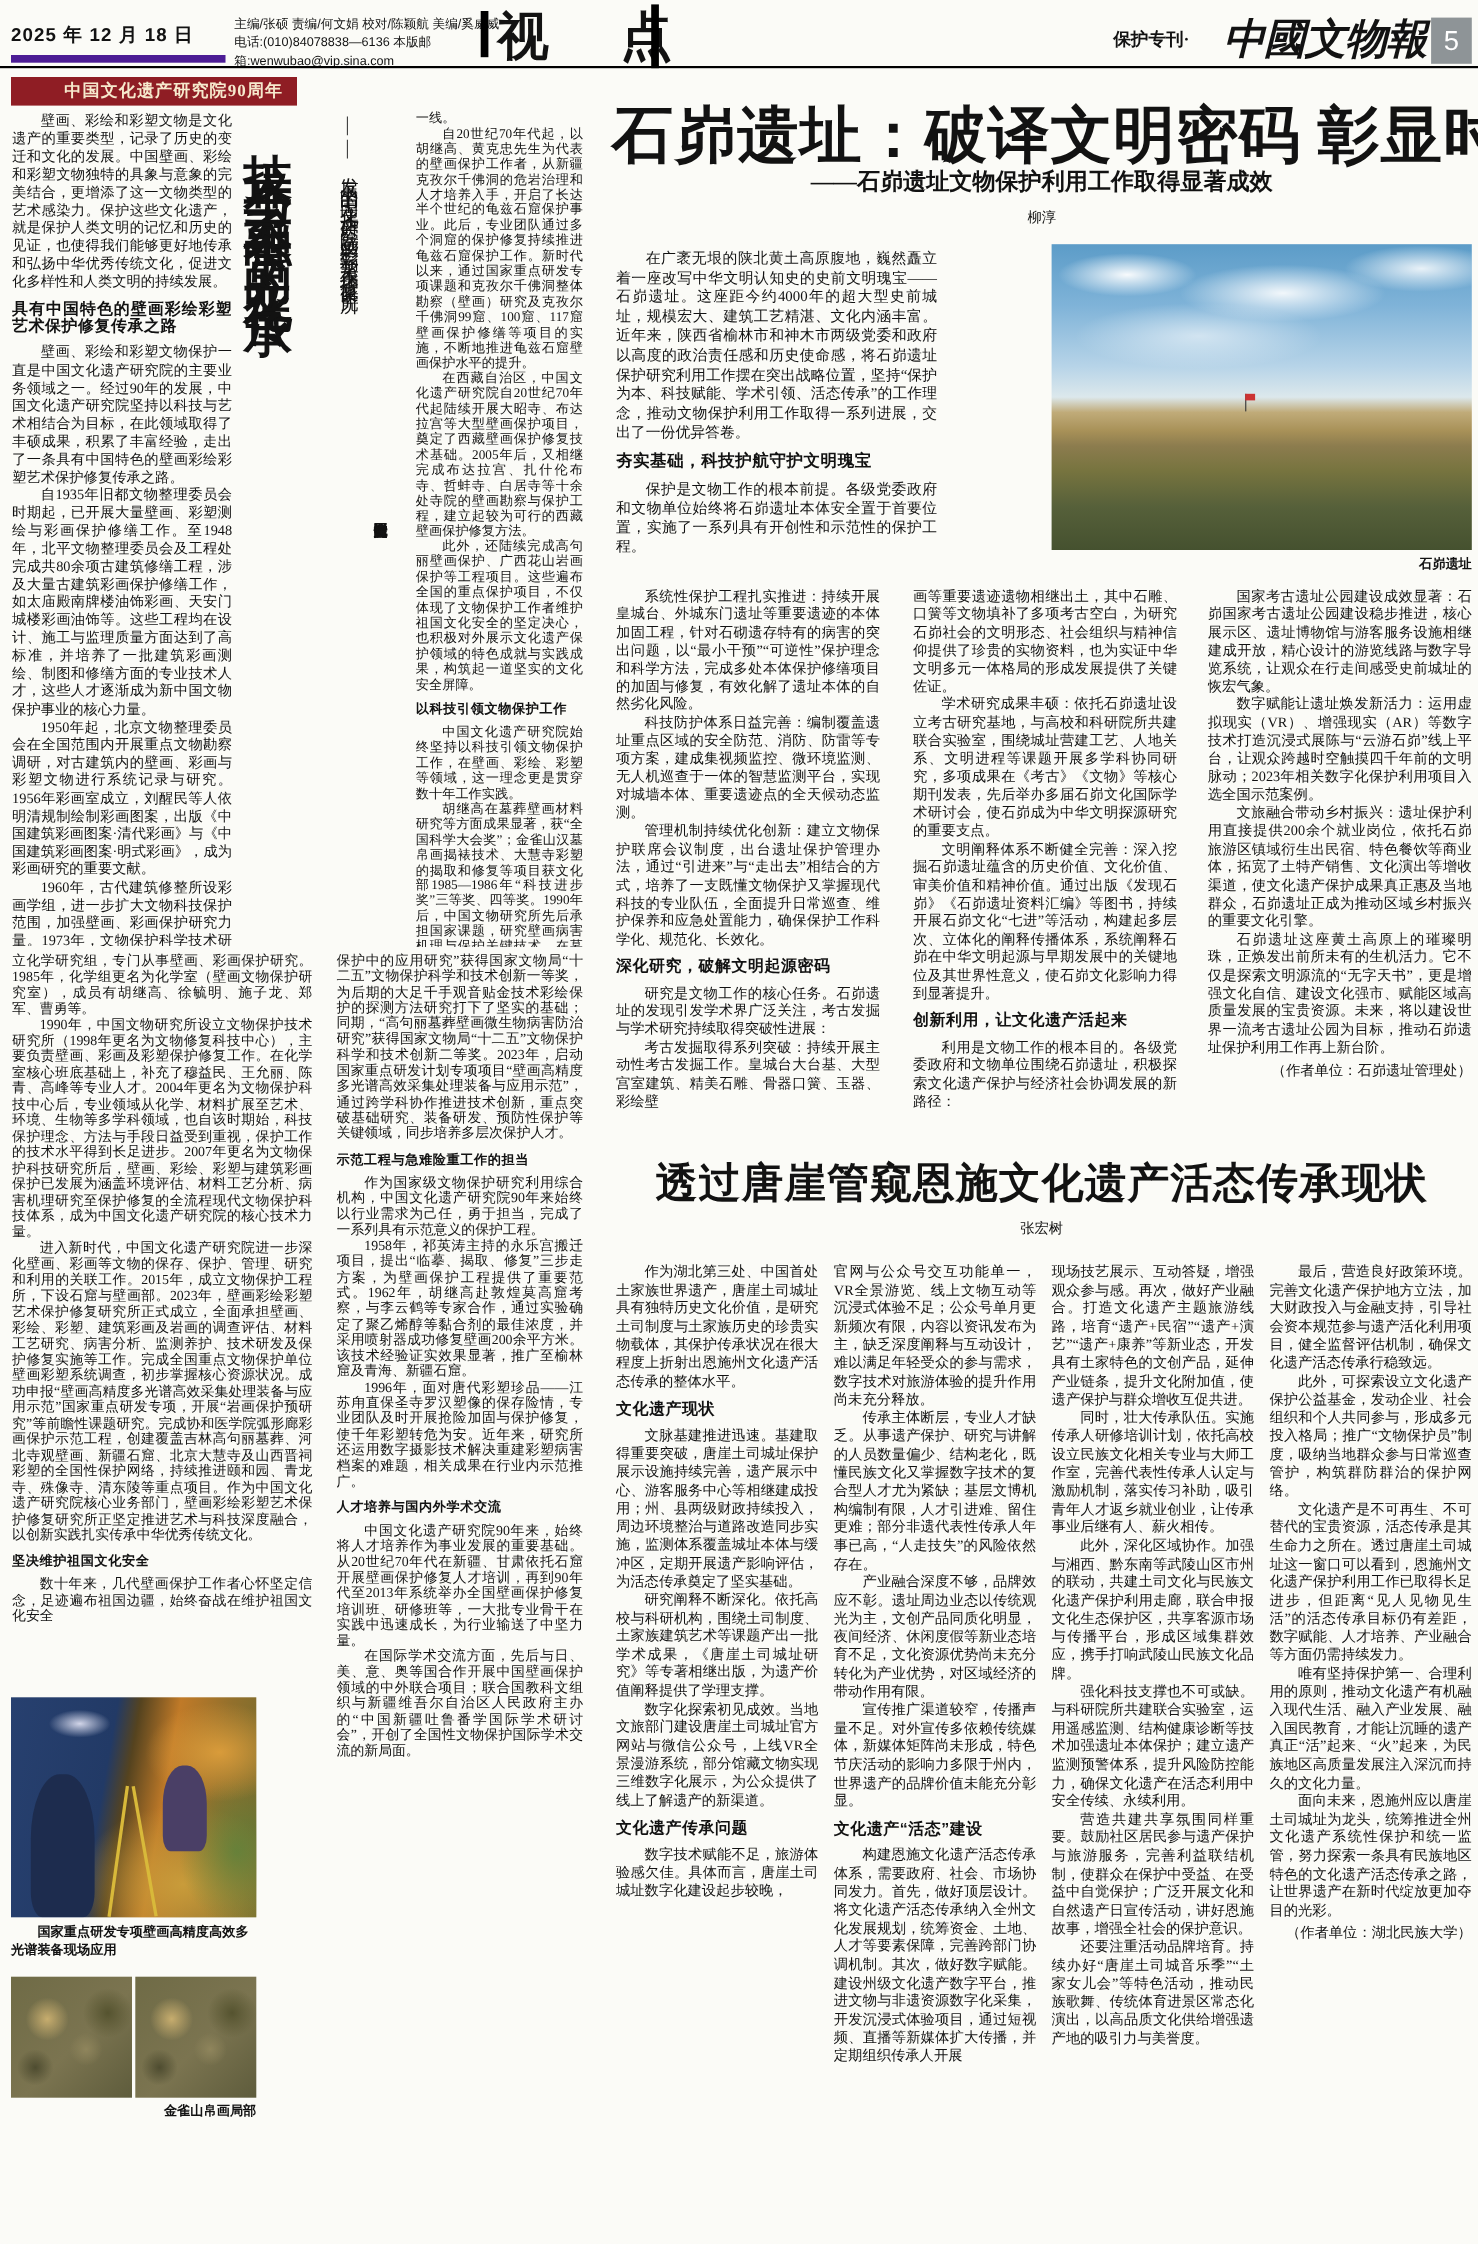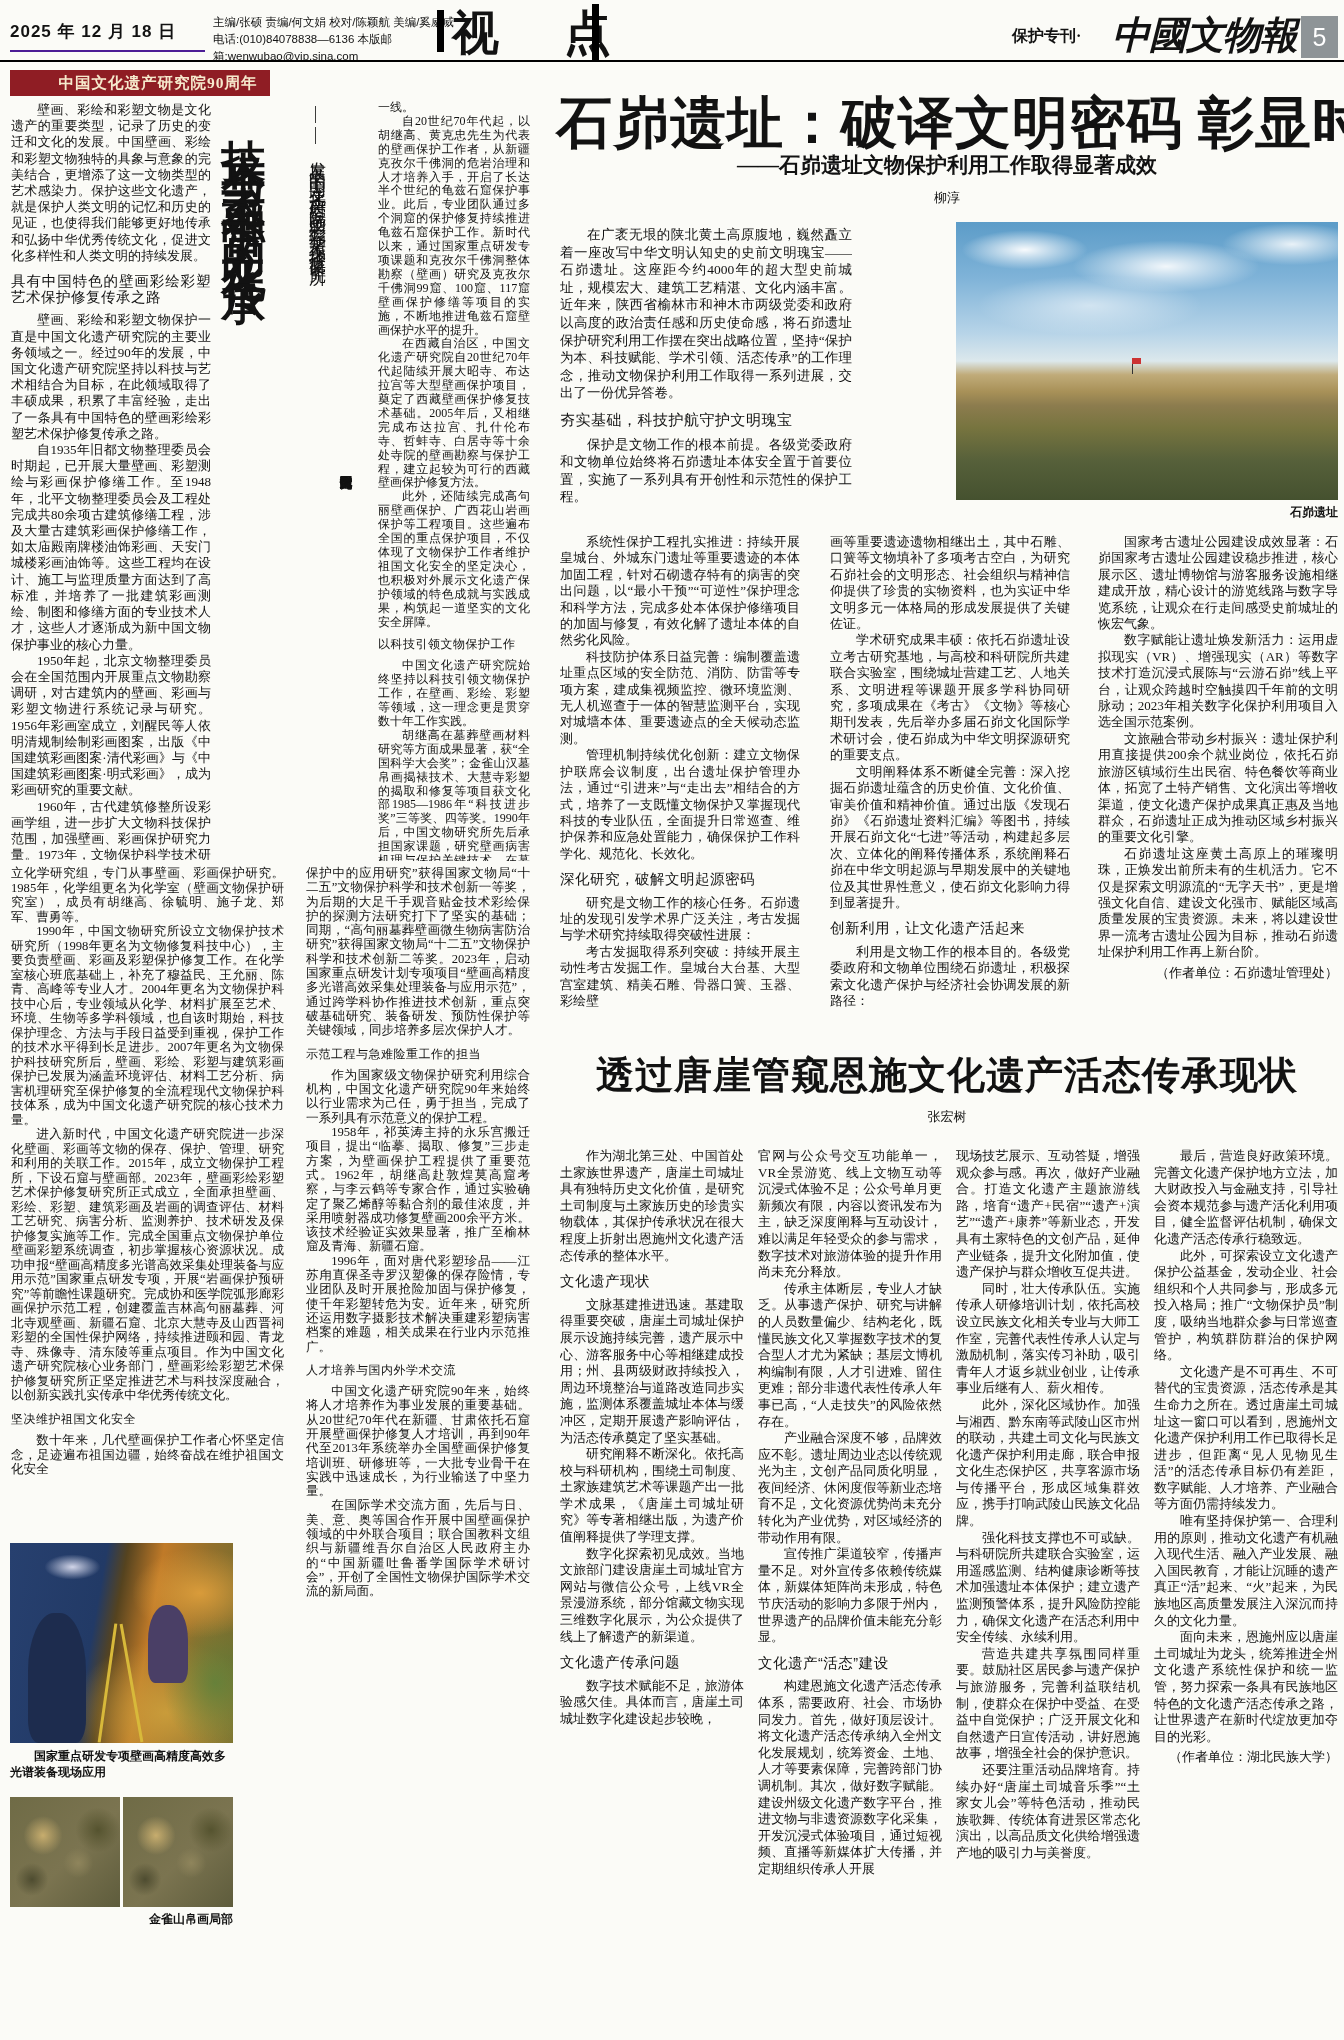--- a/index.html
+++ b/index.html
@@ -3,25 +3,25 @@
 <meta charset="utf-8">
 <style>
   html,body{margin:0;padding:0;background:#e8e8e4;}
   #page{position:relative;width:1344px;height:2040px;background:#fbfbf7;color:#121212;
         font-family:"Liberation Serif",serif;overflow:hidden;}
   .abs{position:absolute;}
   .col{position:absolute;text-align:justify;overflow:hidden;}
   .col p.para{margin:0;text-indent:2em;}
   .col p.para.ni{text-indent:0;}
   .col p.attr{margin:4px 0 0;text-align:right;text-indent:0;}
-  .colhead{font-family:"Liberation Sans",sans-serif;font-weight:normal;font-size:14.5px;
+  .colhead{font-family:"Liberation Sans",sans-serif;font-weight:bold;font-size:14.5px;
            margin:9px 0 7px;text-indent:0;letter-spacing:.5px;}
   
   .date{left:10px;top:20px;width:195px;font-size:17px;font-weight:bold;letter-spacing:1px;
-        border-bottom:2px solid #4c1d95;padding-bottom:7px;font-family:"Liberation Sans",sans-serif;}
+        border-bottom:7px solid #4c1d95;padding-bottom:7px;font-family:"Liberation Sans",sans-serif;}
   .staff{left:213px;top:14px;width:270px;font-size:11.5px;line-height:17px;
          font-family:"Liberation Sans",sans-serif;}
   .bar{background:#000;}
   .viewpoint{left:452px;top:2px;width:145px;font-size:47px;font-weight:bold;letter-spacing:26px;
              font-family:"Liberation Sans",sans-serif;white-space:nowrap;}
   .edition{left:1012px;top:26px;font-size:16px;font-weight:bold;}
   .papername{left:1112px;top:10px;font-size:38px;font-weight:bold;font-style:italic;
              font-family:"Liberation Serif",serif;letter-spacing:-1px;}
   .pagebox{left:1301px;top:16px;width:37px;height:42px;background:#8e9497;color:#fff;
            font-size:25px;font-family:"Liberation Sans",sans-serif;text-align:center;line-height:42px;}

